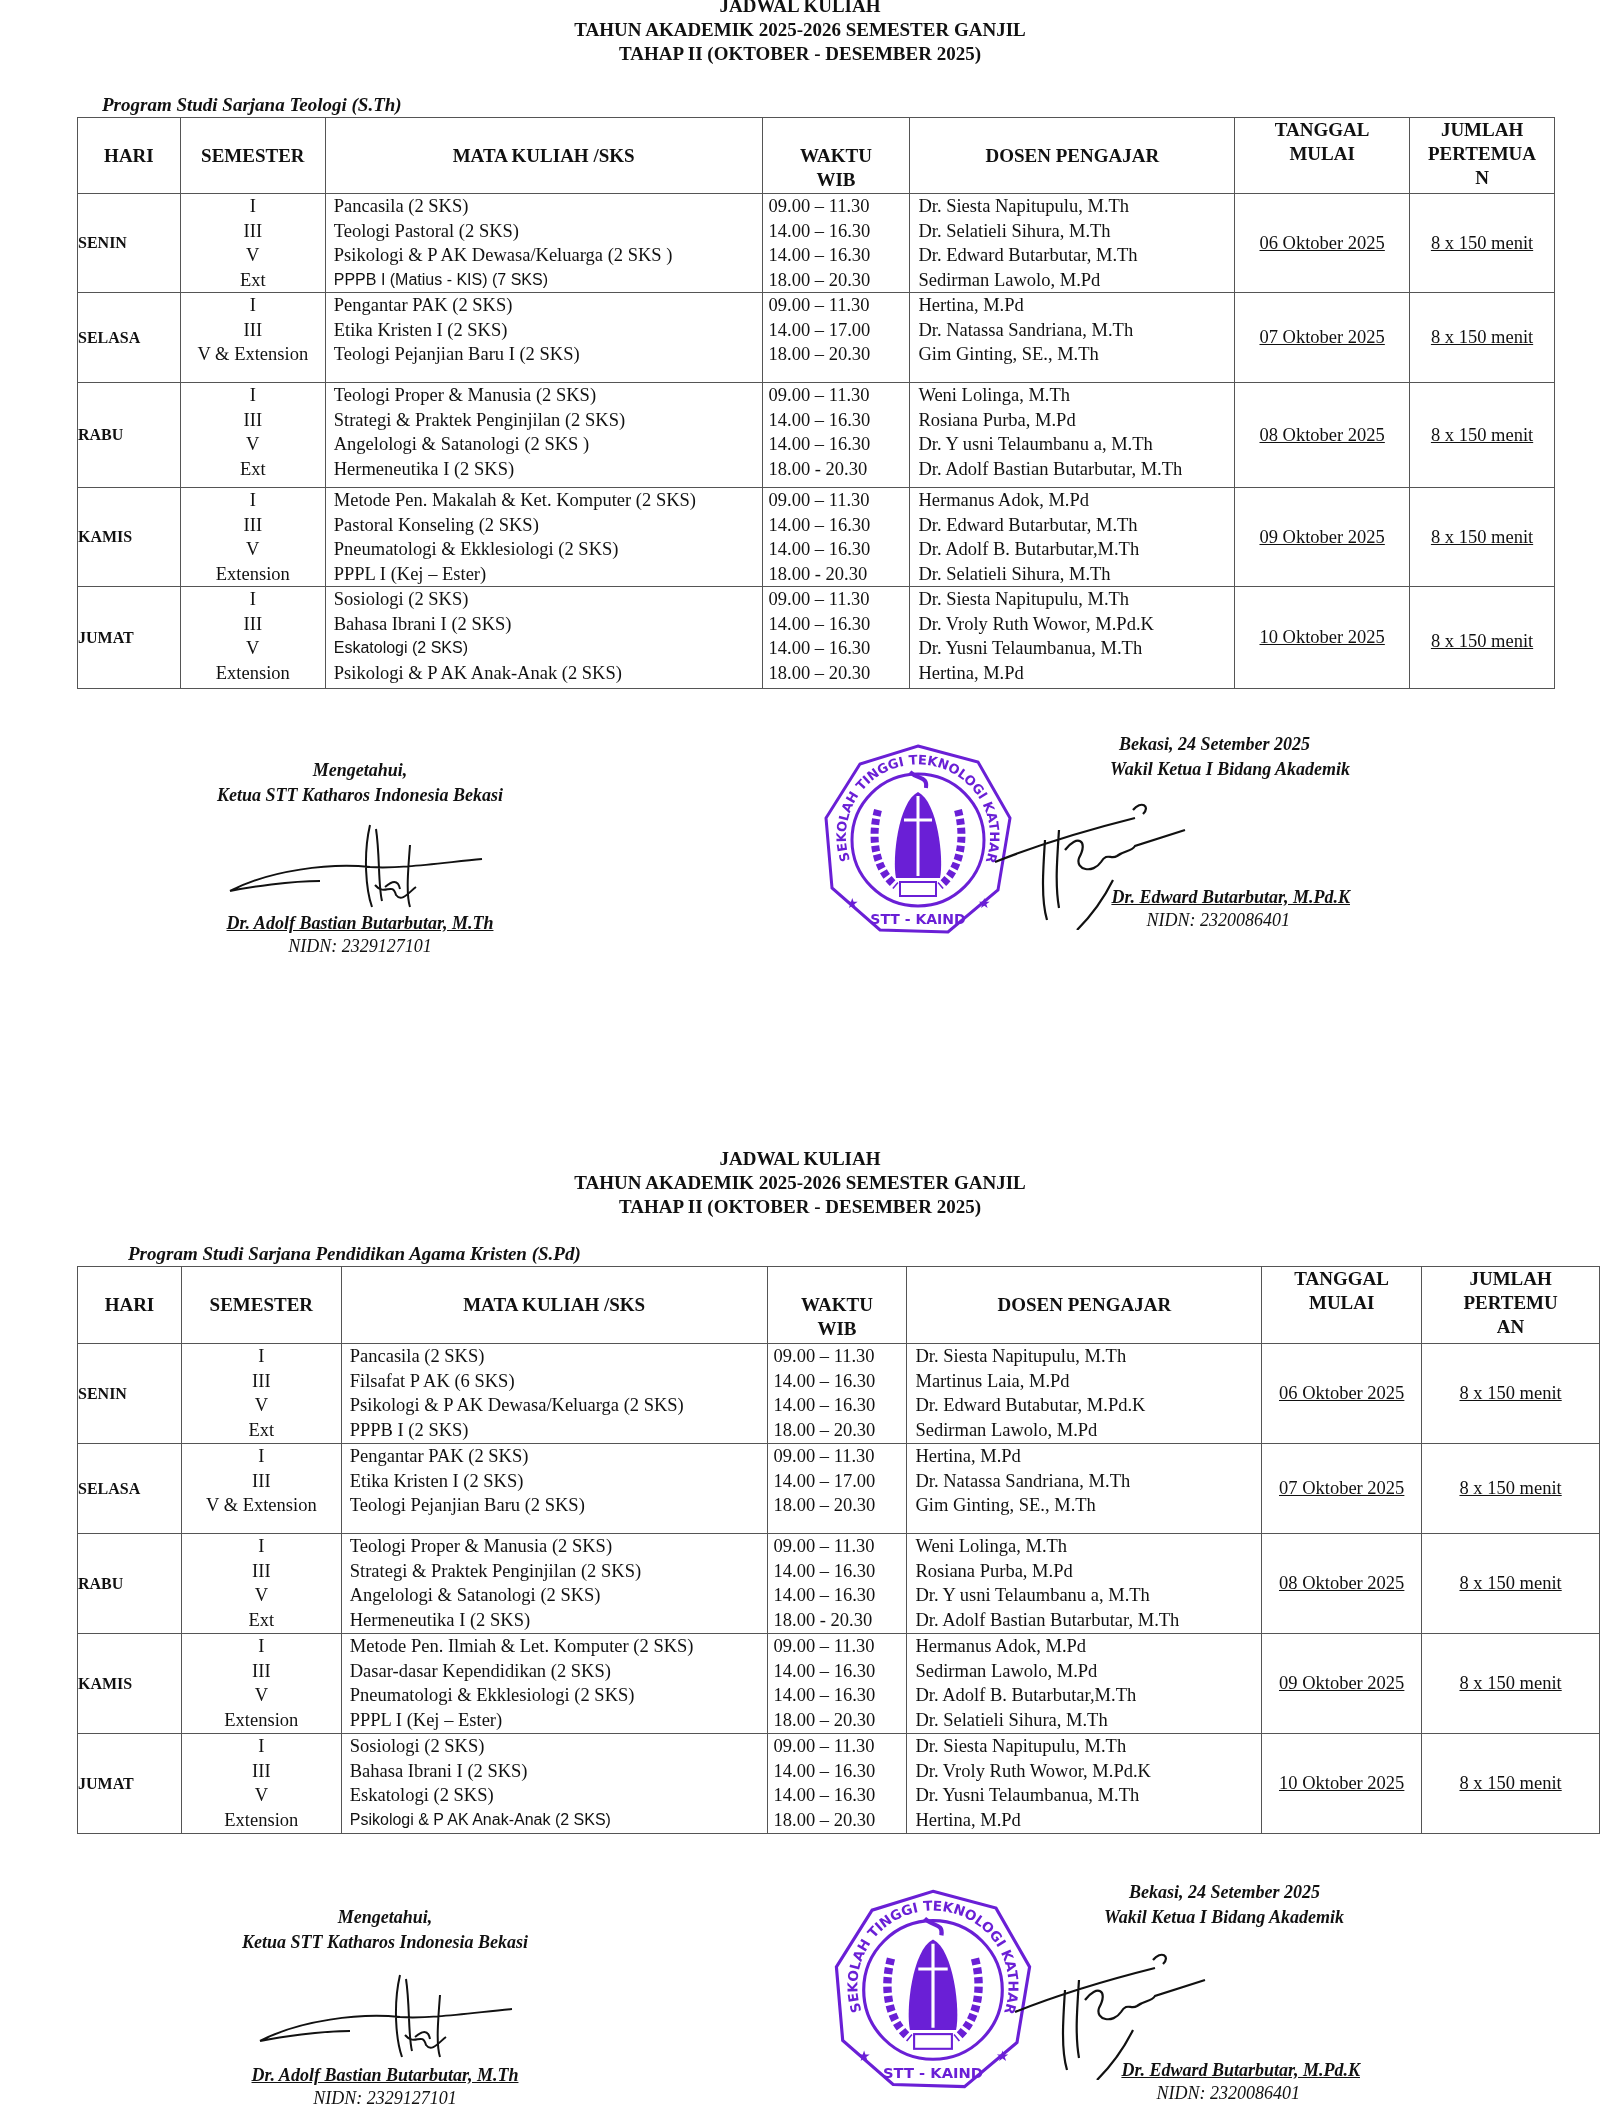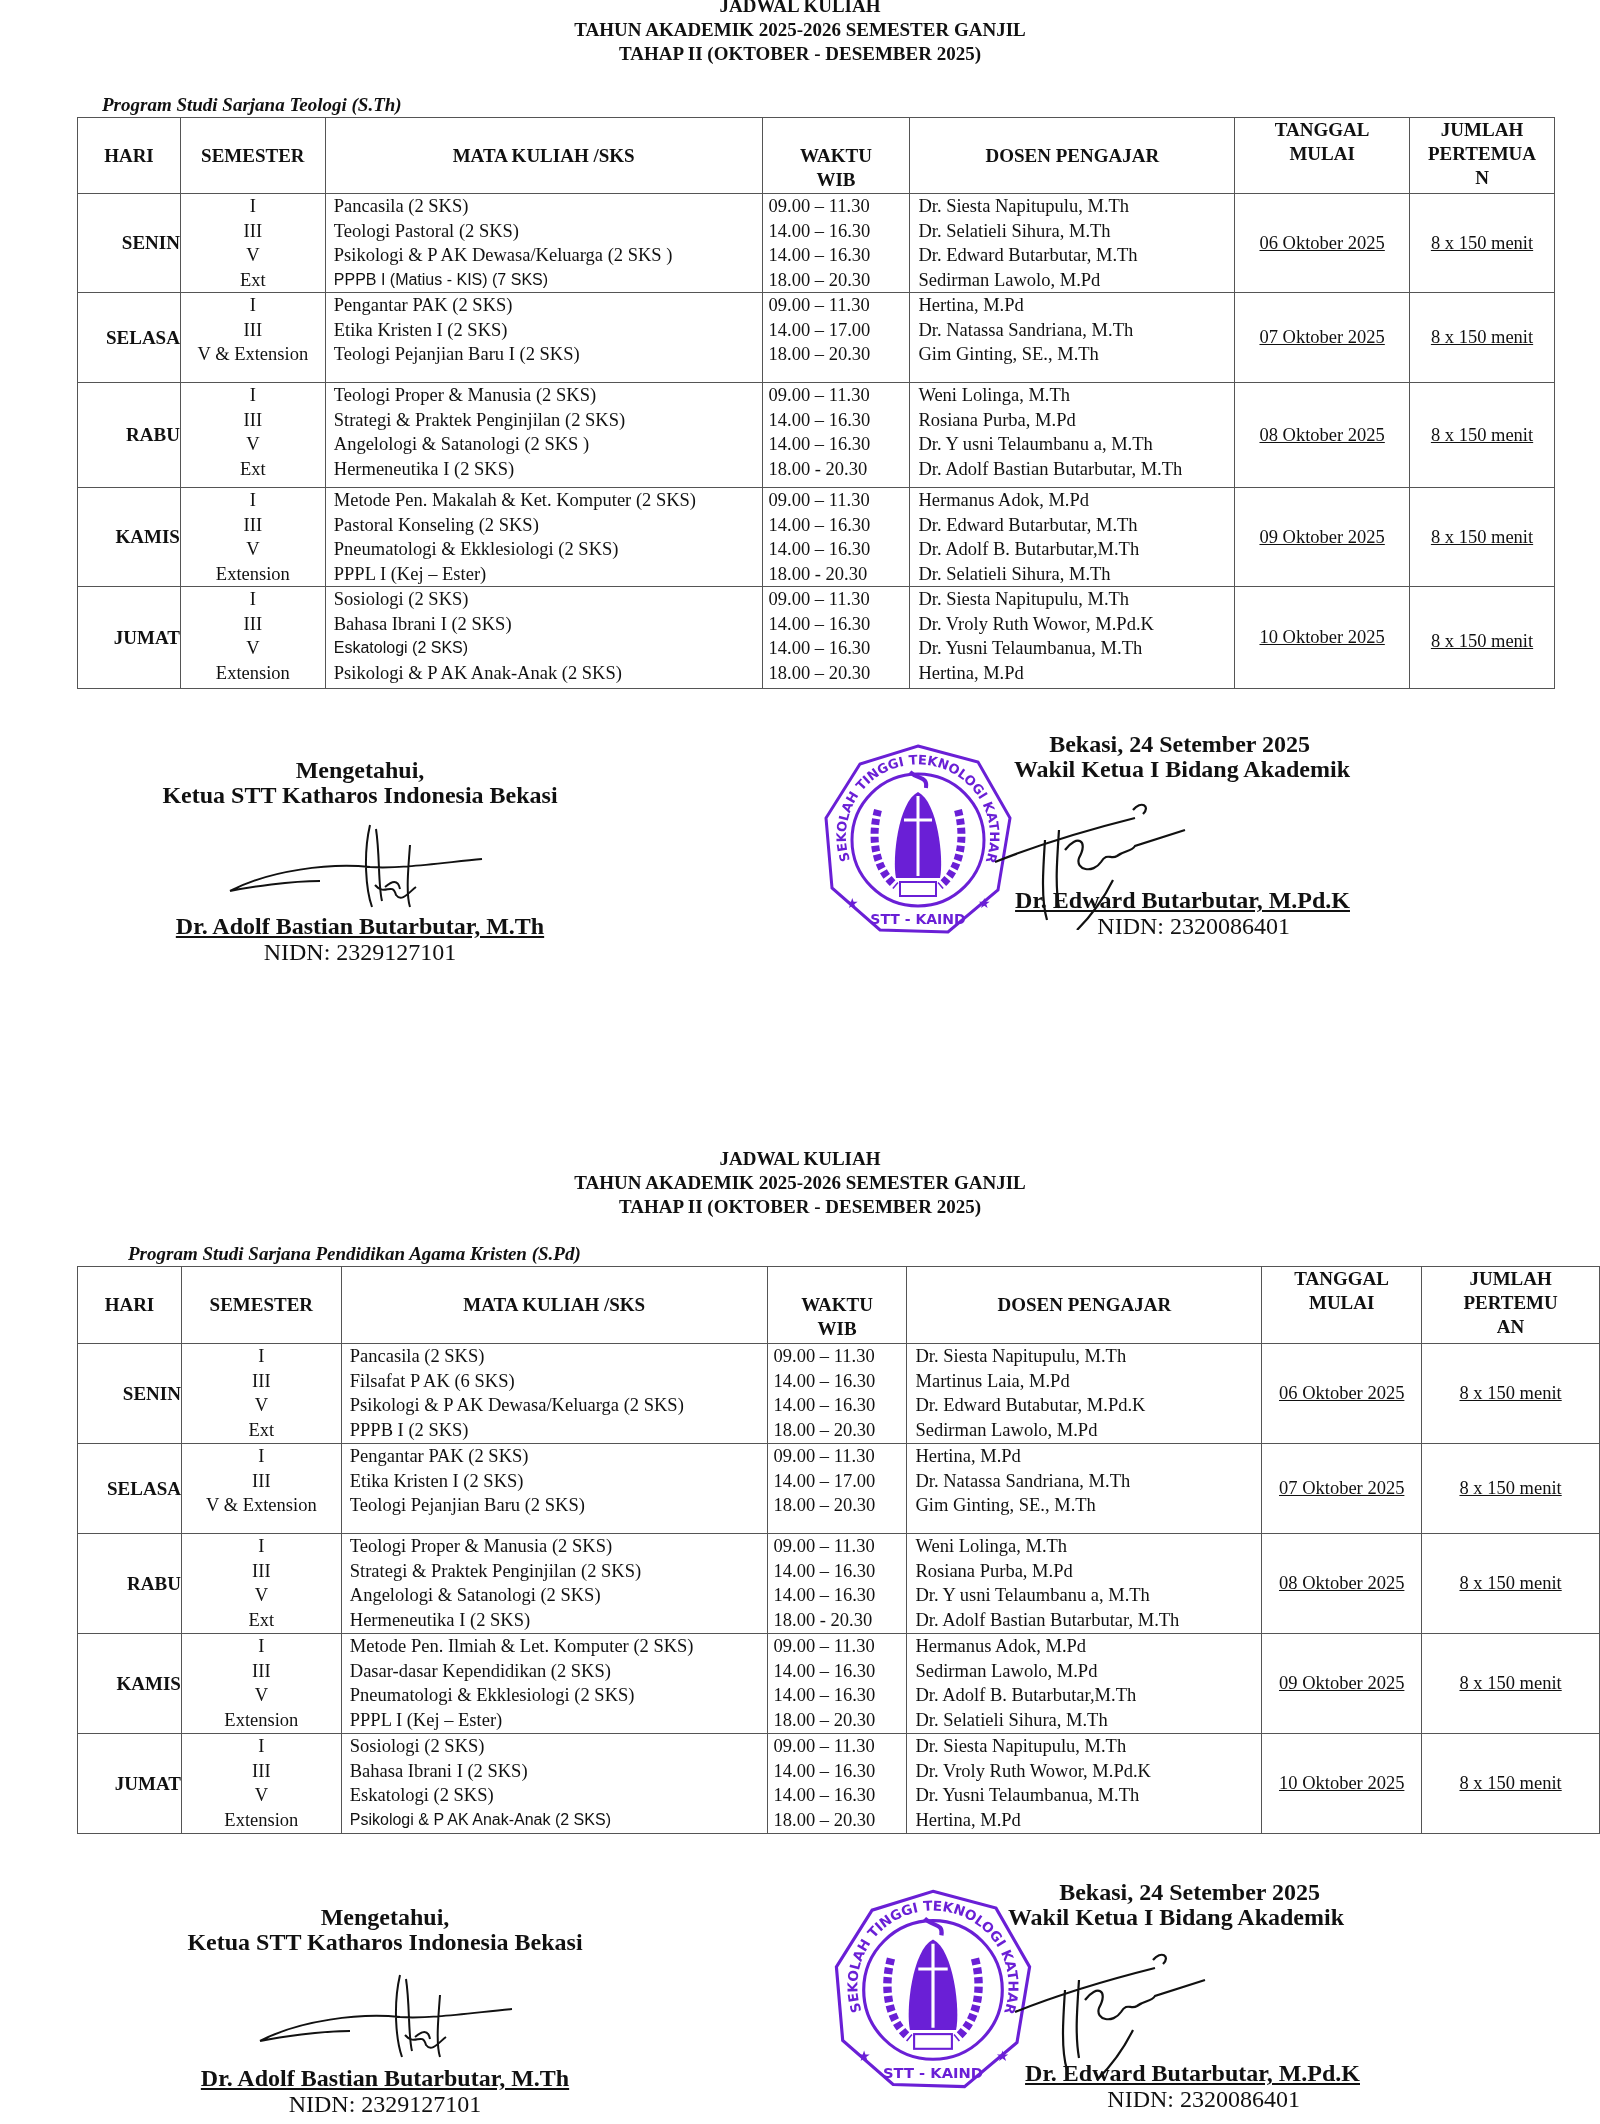--- a/index.html
+++ b/index.html
@@ -7,29 +7,29 @@
     width: 1600px; height: 2124px; position: relative; overflow: hidden;
     font-family: "Liberation Serif", "DejaVu Serif", serif; color: #111;
   }
   .titles { position: absolute; left: 0; width: 1600px; text-align: center; font-weight: bold; font-size: 19px; line-height: 24px; }
   .titles div { white-space: nowrap; }
   .prog { position: absolute; font-style: italic; font-weight: bold; font-size: 19px; white-space: nowrap; margin-left: 24px; }
   table.sched { position: absolute; border-collapse: collapse; font-size: 18.5px; }
   table.sched th, table.sched td { border: 1.5px solid #555; padding: 0; }
   table.sched th { font-weight: bold; text-align: center; vertical-align: middle; line-height: 24px; font-size: 19px; }
   table.sched td { vertical-align: top; }
-  td.hari { font-weight: bold; text-align: right; vertical-align: middle !important; font-size: 19px; }
+  td.hari { font-weight: bold; text-align: left; vertical-align: middle !important; font-size: 16px; }
   td.sem { text-align: center; }
   td.mk, td.dosen { padding-left: 8px !important; margin-left: 36px; }
   td.waktu { padding-left: 6px !important; }
   td.tgl, td.jml { text-align: center; vertical-align: middle !important; white-space: nowrap; text-decoration: underline; }
   .line { height: 24.5px; line-height: 24.5px; white-space: nowrap; }
   .small { font-family: "Liberation Sans Narrow", "Liberation Sans", sans-serif; font-size: 16px; }
   .thead-top { vertical-align: top !important; }
-  .sig { position: absolute; text-align: center; font-size: 24px; }
+  .sig { position: absolute; text-align: center; font-size: 18px; font-style: italic; }
   .sig .b { font-weight: bold; line-height: 25px; white-space: nowrap; text-align: center; }
   .sig .name { font-weight: bold; text-decoration: underline; white-space: nowrap; }
   .sig .nidn { white-space: nowrap; line-height: 24px; }
   .stamp { position: absolute; }
   .sigsvg { position: absolute; }
 </style>
 </head>
 <body>
 
 <div class="titles" style="top:-6px;">

